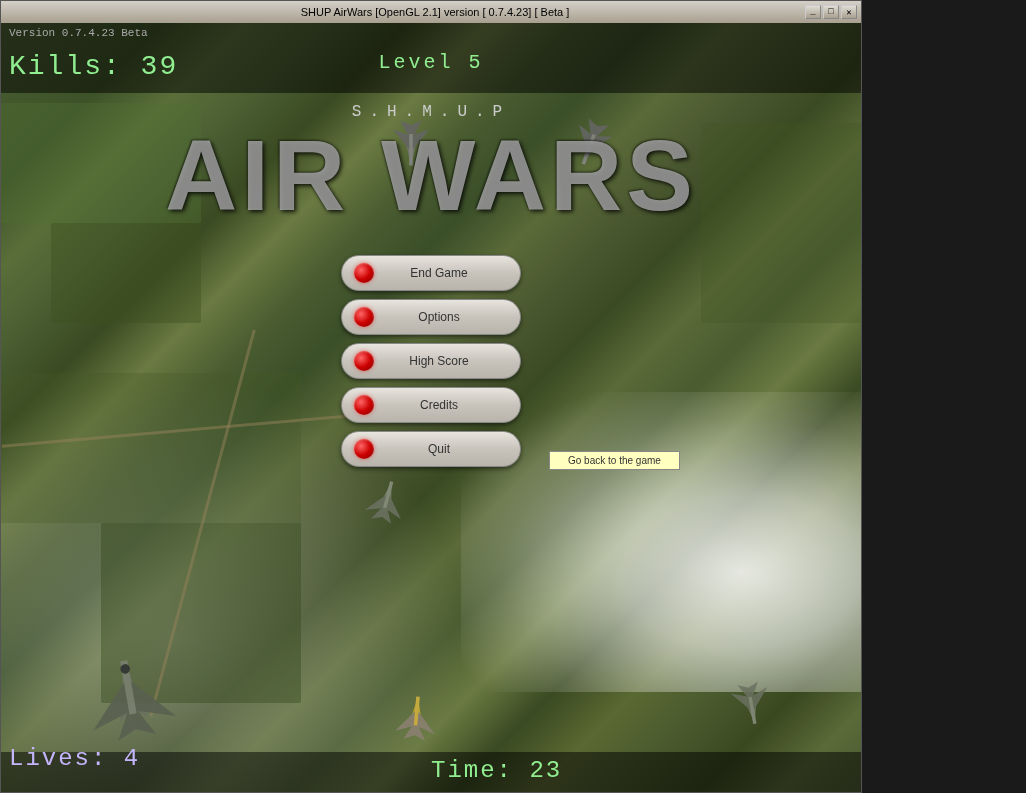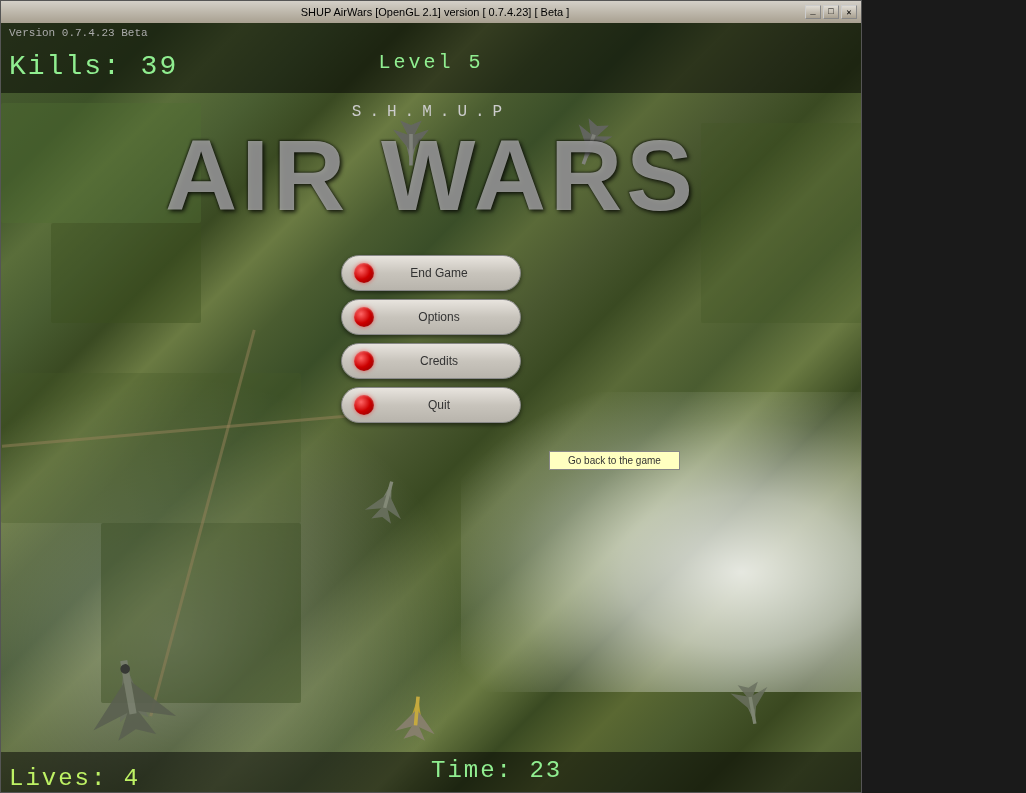--- a/index.html
+++ b/index.html
@@ -160,23 +160,23 @@
       right: 0;
       height: 40px;
       background: rgba(0,0,0,0.5);
       display: flex;
       align-items: center;
     }
 
     #lives-text {
       font-family: 'Courier New', monospace;
       font-size: 24px;
-      color: #bef264;
-      position: absolute;
-      bottom: 0;
+      color: #c4b5fd;
+      position: absolute;
+      bottom: 20px;
       left: 8px;
       letter-spacing: 2px;
     }
 
     #time-text {
       font-family: 'Courier New', monospace;
       font-size: 24px;
       color: #90ee90;
       position: absolute;
       bottom: 8px;
@@ -443,20 +443,24 @@
           <div class="btn-gem"></div>
           <span class="btn-label">End Game</span>
         </div>
 
 
         <div class="menu-btn">
           <div class="btn-gem"></div>
           <span class="btn-label">Options</span>
         </div>
 
+        <div class="menu-btn">
+          <div class="btn-gem"></div>
+          <span class="btn-label">High Score</span>
+        </div>
 
         <div class="menu-btn">
           <div class="btn-gem"></div>
           <span class="btn-label">Credits</span>
         </div>
 
         <div class="menu-btn">
           <div class="btn-gem"></div>
           <span class="btn-label">Quit</span>
         </div>

